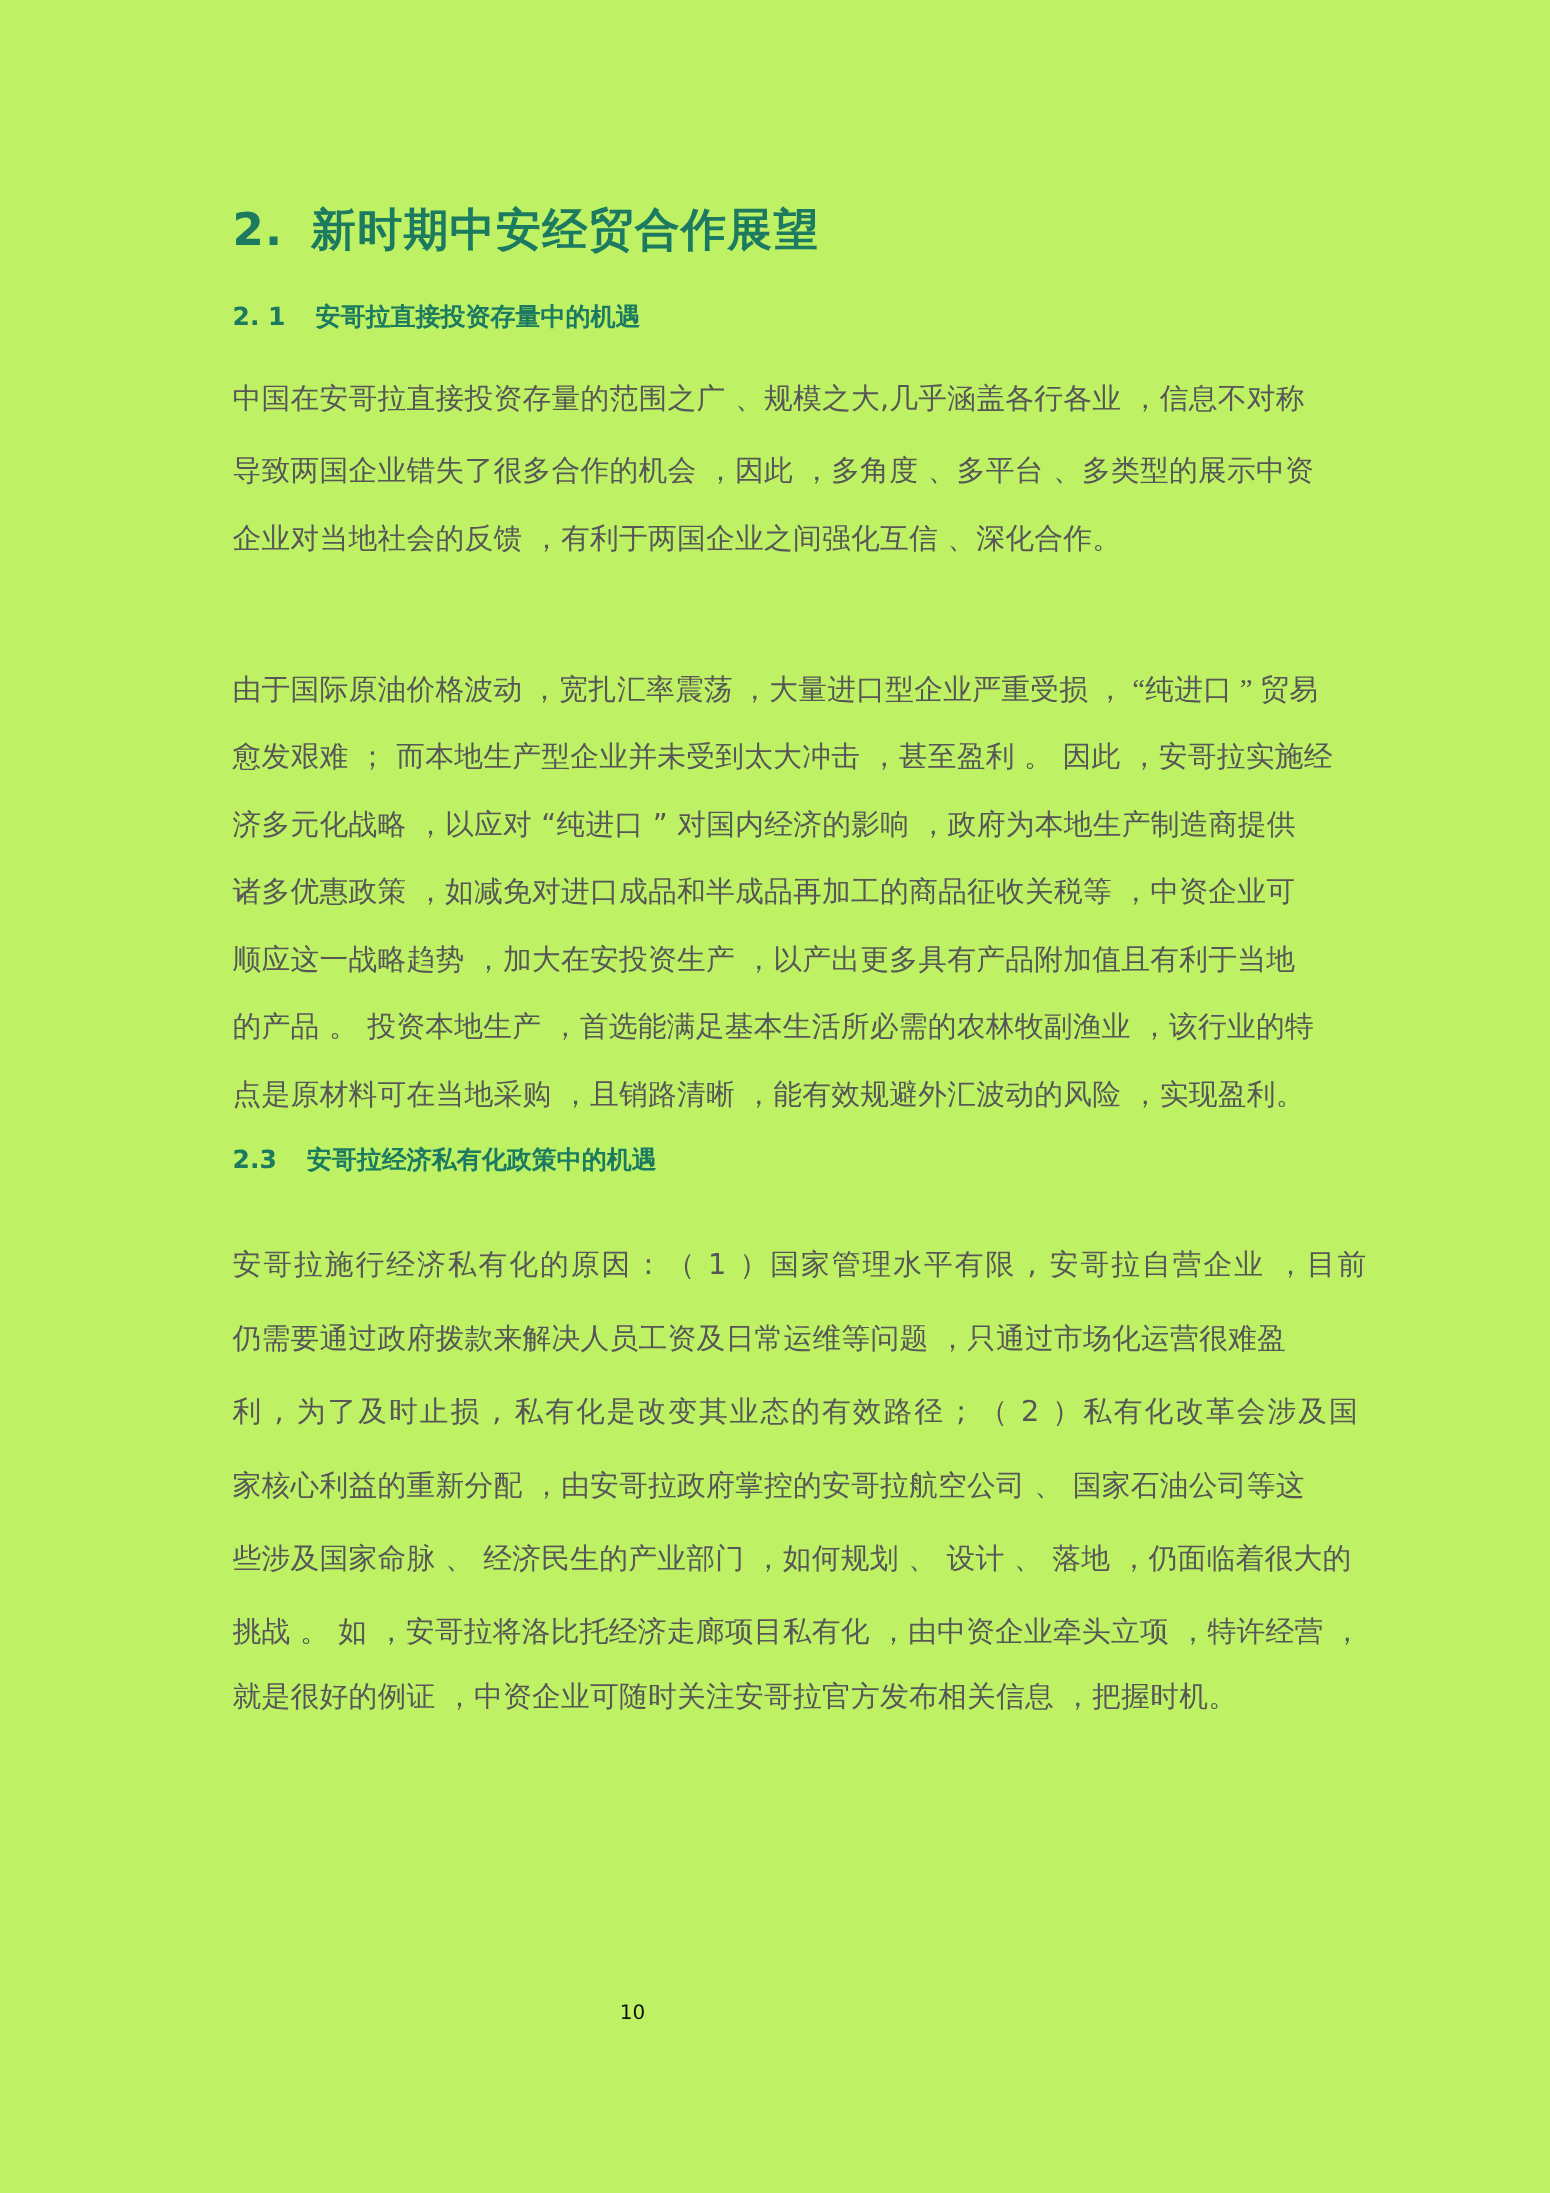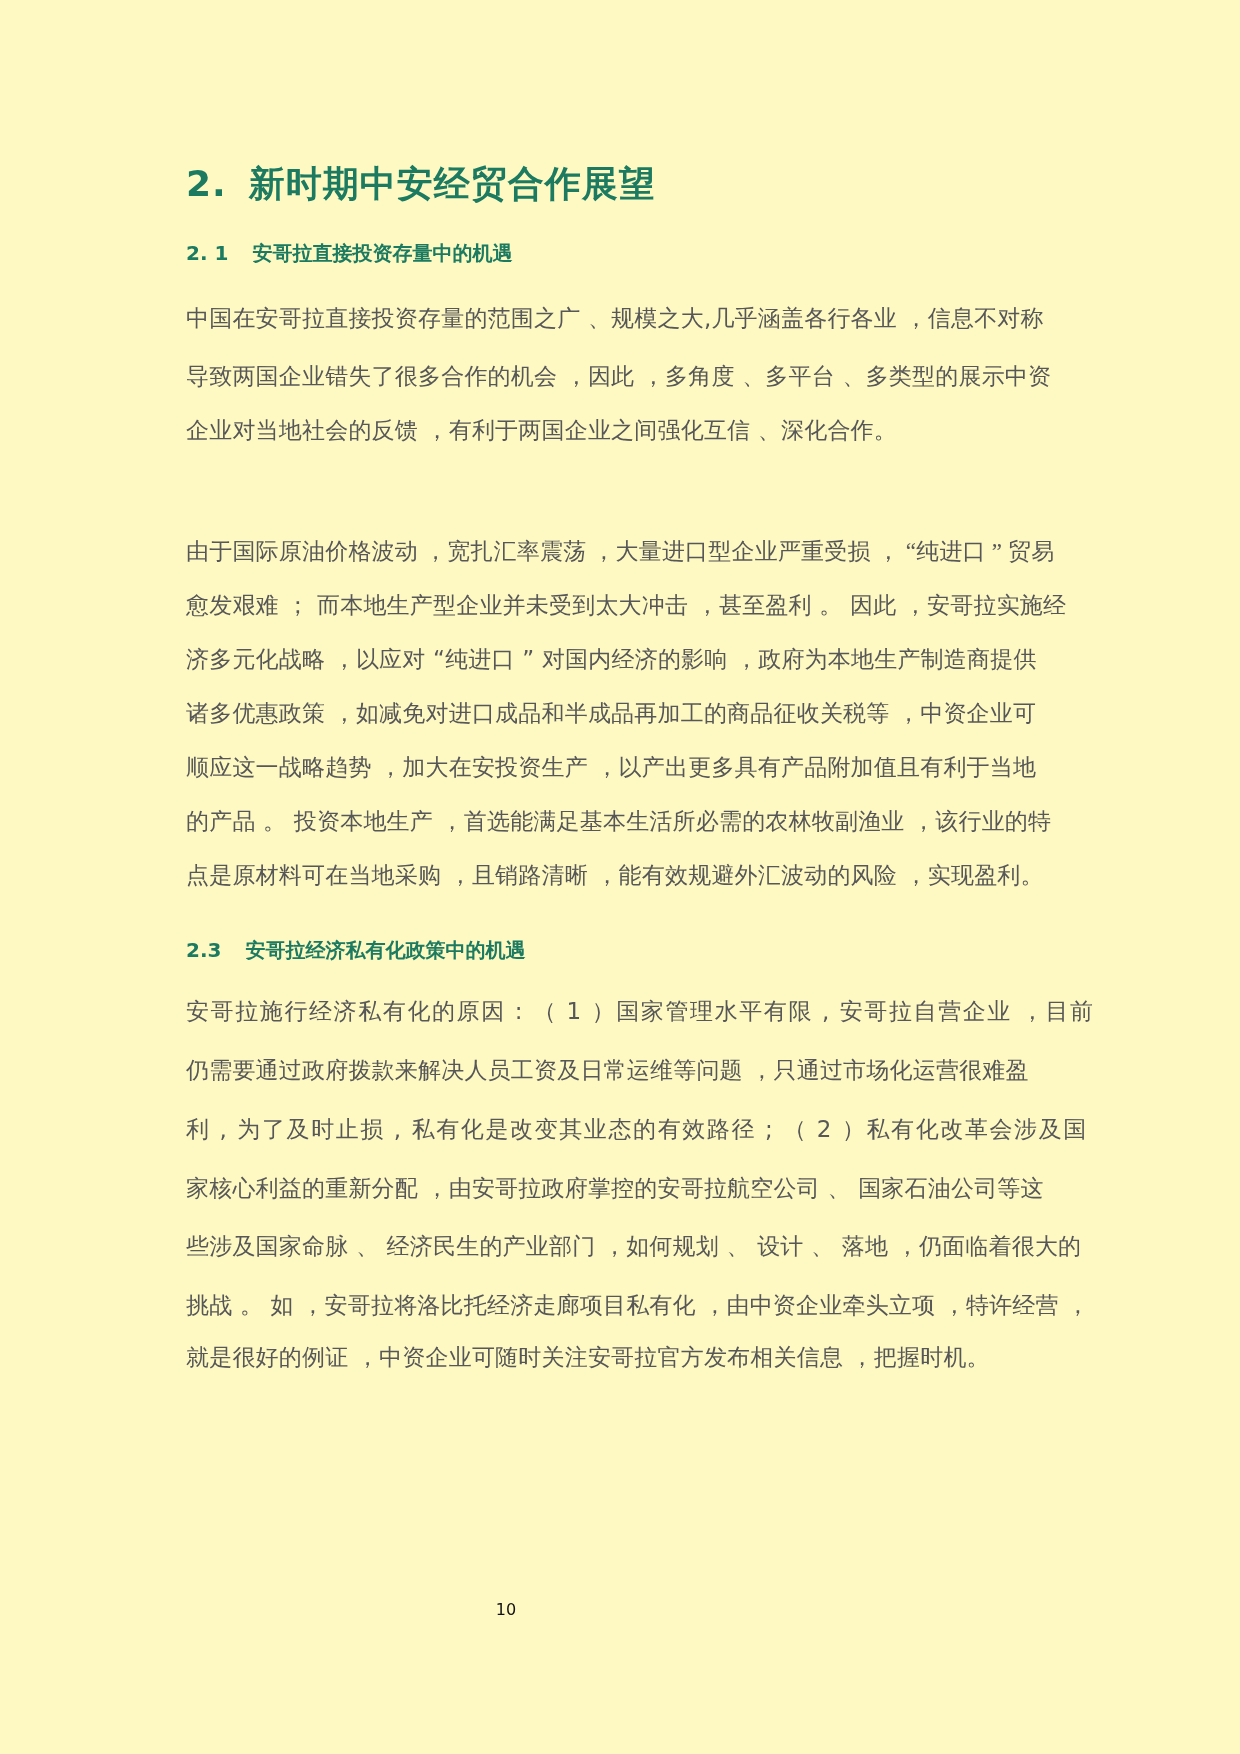--- a/index.html
+++ b/index.html
@@ -4,21 +4,21 @@
   <style>
     html, body {
       margin: 0;
       padding: 0;
       background: #ffffff;
     }
     .page {
       position: relative;
       width: 1240px;
       height: 1754px;
-      background: #fef9c3;
+      background: #bef264;
       overflow: hidden;
       font-family: "DejaVu Sans", "Liberation Sans", sans-serif;
     }
     .chapter-title {
       position: absolute;
       left: 186px;
       top: 160px;
       font-size: 36px;
       font-weight: bold;
       color: #1b7a5f;
@@ -88,21 +88,21 @@
   <div class="para" style="top:536px;">
     <div class="line" style="top:0px;font-family:Liberation Serif, serif;">由于国际原油价格波动 ，宽扎汇率震荡 ，大量进口型企业严重受损 ， “纯进口 ” 贸易</div>
     <div class="line" style="top:54px;">愈发艰难 ； 而本地生产型企业并未受到太大冲击 ，甚至盈利 。 因此 ，安哥拉实施经</div>
     <div class="line" style="top:108px;">济多元化战略 ，以应对 “纯进口 ” 对国内经济的影响 ，政府为本地生产制造商提供</div>
     <div class="line" style="top:162px;">诸多优惠政策 ，如减免对进口成品和半成品再加工的商品征收关税等 ，中资企业可</div>
     <div class="line" style="top:216px;">顺应这一战略趋势 ，加大在安投资生产 ，以产出更多具有产品附加值且有利于当地</div>
     <div class="line" style="top:270px;">的产品 。 投资本地生产 ，首选能满足基本生活所必需的农林牧副渔业 ，该行业的特</div>
     <div class="line" style="top:324px;">点是原材料可在当地采购 ，且销路清晰 ，能有效规避外汇波动的风险 ，实现盈利。</div>
   </div>
 
-  <div class="section-heading" style="top:937px;text-align:center;">
+  <div class="section-heading" style="top:914px;text-align:center;">
     <span class="num">2.3</span><span>安哥拉经济私有化政策中的机遇</span>
   </div>
   <div class="para" style="top:996px;">
     <div class="line spaced" style="top:0px;">安哥拉施行经济私有化的原因 : （ 1 ）国家管理水平有限 , 安哥拉自营企业 ，目前</div>
     <div class="line" style="top:59px;">仍需要通过政府拨款来解决人员工资及日常运维等问题 ，只通过市场化运营很难盈</div>
     <div class="line spaced" style="top:118px;">利 , 为了及时止损 , 私有化是改变其业态的有效路径 ; （ 2 ）私有化改革会涉及国</div>
     <div class="line" style="top:177px;">家核心利益的重新分配 ，由安哥拉政府掌控的安哥拉航空公司 、 国家石油公司等这</div>
     <div class="line" style="top:235px;">些涉及国家命脉 、 经济民生的产业部门 ，如何规划 、 设计 、 落地 ，仍面临着很大的</div>
     <div class="line" style="top:294px;">挑战 。 如 ，安哥拉将洛比托经济走廊项目私有化 ，由中资企业牵头立项 ，特许经营 ，</div>
     <div class="line" style="top:346px;">就是很好的例证 ，中资企业可随时关注安哥拉官方发布相关信息 ，把握时机。</div>

